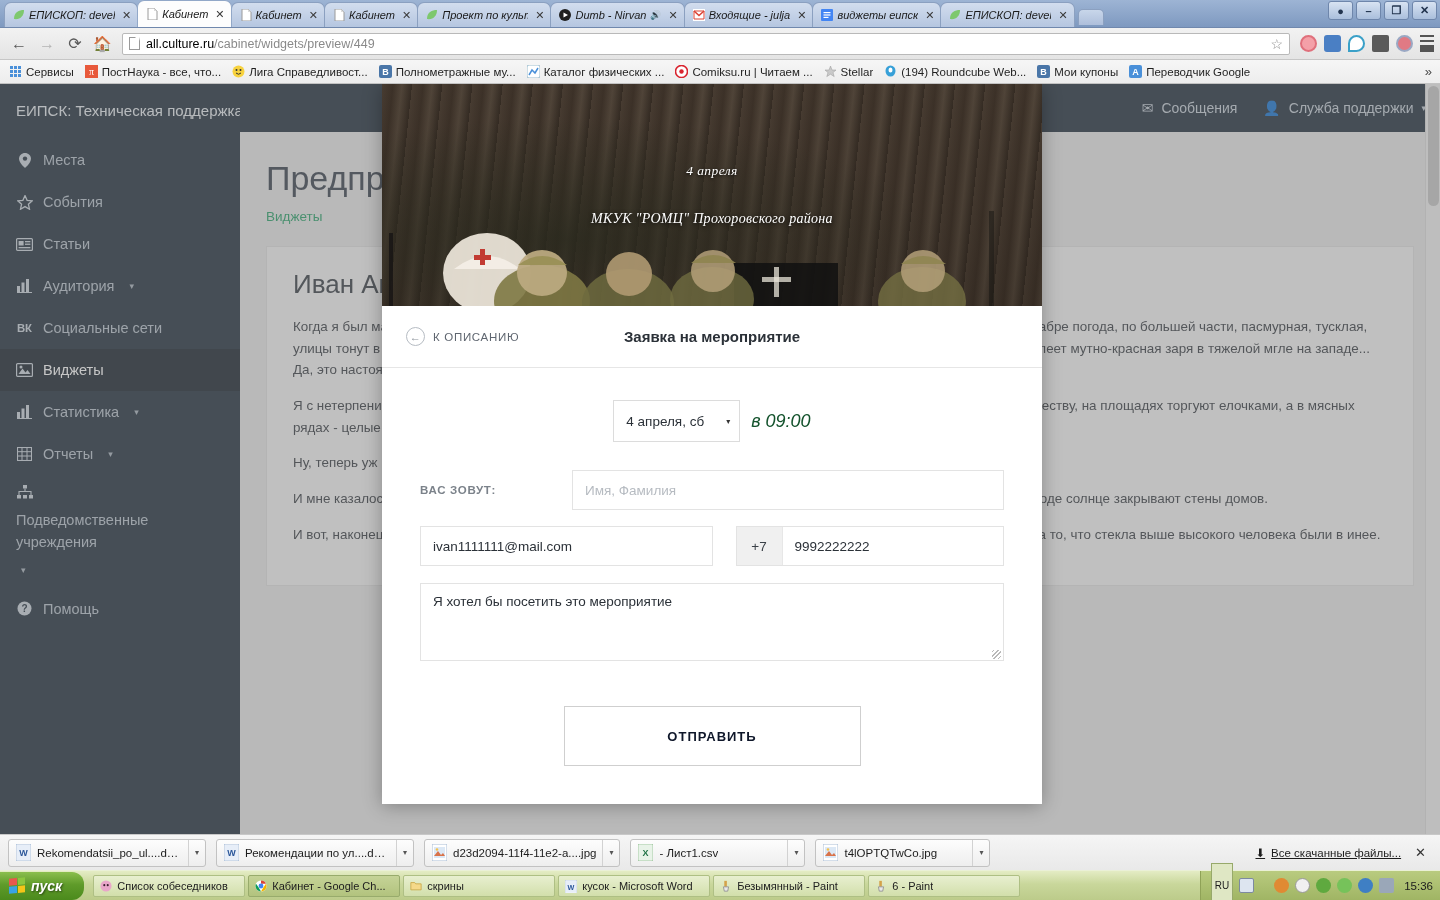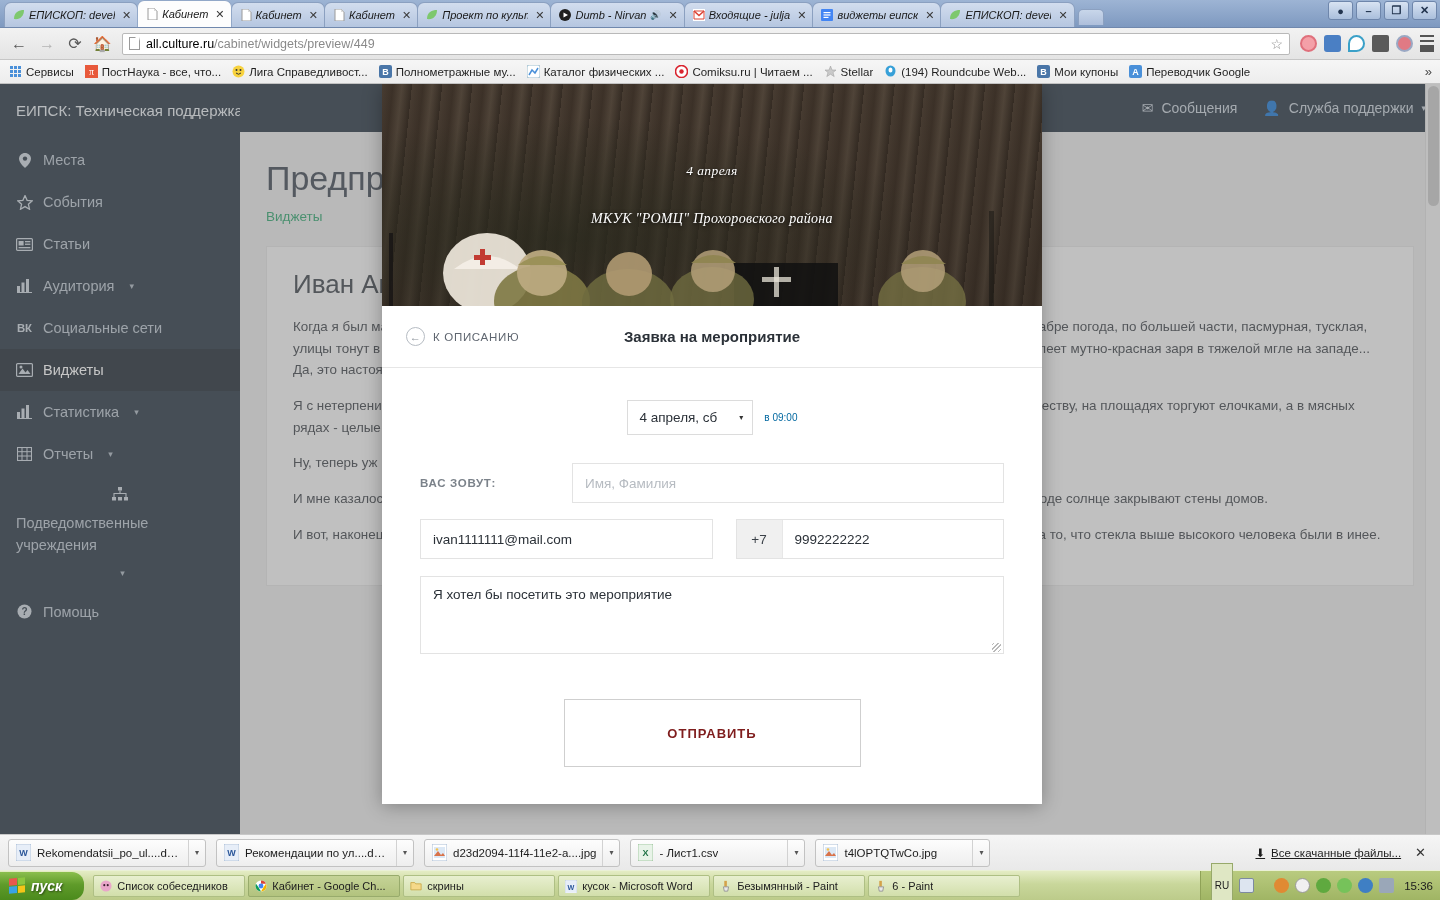--- a/index.html
+++ b/index.html
@@ -107,21 +107,21 @@
     padding: 18px 16px 20px 16px; font-size: 15px; color: #e6ebef; white-space: nowrap;
   }
   .navitem {
     display: flex; align-items: center; gap: 10px;
     padding: 12px 16px; font-size: 14.5px; color: #b9c3cd;
     min-height: 42px;
   }
   .navitem.active { background: #1a252f; color: #fff; }
   .navitem .ni { width: 17px; flex: 0 0 17px; display: flex; align-items: center; justify-content: center; color: #cbd4dc; }
   .navitem .caret { font-size: 9px; margin-left: 5px; color: #aab4be; }
-  .navitem.wrap { flex-wrap: wrap; line-height: 1.55; padding-top: 10px; padding-bottom: 10px; flex-direction: column; }
+  .navitem.wrap { flex-wrap: wrap; line-height: 1.55; padding-top: 10px; padding-bottom: 10px; }
 
   
   .content { flex: 1; position: relative; display: flex; flex-direction: column; min-width: 0;}
   .topbar {
     height: 48px; background: #23313f; display: flex; align-items: center;
     justify-content: flex-end; gap: 26px; padding: 0 14px 0 24px; color: #c6cfd8; font-size: 14px;
   }
   .topbar .titem { display: flex; align-items: center; gap: 8px; }
 
   .pagebody { flex: 1; padding: 26px 26px 0 26px; overflow: hidden; position: relative; }
@@ -190,26 +190,26 @@
     display: flex; align-items: center; justify-content: center; font-size: 11px; color: #8c939b;
   }
   .modal-head .mtitle {
     position: absolute; left: 0; right: 0; text-align: center;
     font-size: 15px; font-weight: bold; color: #2b3138; pointer-events: none;
   }
   .modal-form { padding: 32px 38px 0 38px; }
 
   .row-when { display: flex; align-items: center; justify-content: center; gap: 11px; margin-bottom: 28px;}
   .dateselect {
-    border: 1px solid #dcdcdc; background: #fff; height: 35px;
+    border: 1px solid #dcdcdc; background: #fff; height: 42px;
     display: flex; align-items: center; gap: 22px; padding: 0 9px 0 12px;
     font-size: 13.5px; color: #2b3138;
   }
   .dateselect .dcaret { font-size: 8px; color: #333; }
-  .attime { font-size: 10px; color: #0369a1; }
+  .attime { font-size: 18px; color: #14532d; font-style: italic; }
 
   .row-name { display: flex; align-items: center; gap: 12px; margin-bottom: 16px; }
   .lbl-name { width: 140px; flex: 0 0 140px; font-size: 11.5px; letter-spacing: .7px; color: #7b828a; font-weight: bold;}
   .inp {
     border: 1px solid #e3e3e3; background: #fff; height: 40px;
     padding: 0 12px; font-size: 13.5px; color: #2b3138;
     display: flex; align-items: center;
   }
   .inp.placeholder { color: #b6bbc1; }
   .f-name { flex: 1; }
@@ -226,23 +226,23 @@
 
   .ta {
     width: 100%; height: 78px; border: 1px solid #e3e3e3; background: #fff;
     padding: 10px 12px; font-size: 13.5px; color: #2b3138; position: relative;
   }
   .ta .grip { position: absolute; right: 2px; bottom: 1px; width: 9px; height: 9px;
     background: repeating-linear-gradient(135deg, transparent 0 1px, #b9b9b9 1px 2px, transparent 2px 3px); }
 
   .submitwrap { display: flex; justify-content: center; padding: 45px 0 0 0; }
   .submitbtn {
-    width: 297px; height: 68px; border: 1px solid #cfcfcf; background: #fff;
+    width: 297px; height: 60px; border: 1px solid #cfcfcf; background: #fff;
     display: flex; align-items: center; justify-content: center;
-    font-size: 13px; font-weight: bold; letter-spacing: 1px; color: #7f1d1d;
+    font-size: 13px; font-weight: bold; letter-spacing: 1px; color: #0f172a;
   }
 
   
   .shelf {
     height: 36px; background: linear-gradient(#f5f5f5,#e9e9e9);
     border-top: 1px solid #c8c8c8;
     display: flex; align-items: center; gap: 10px; padding: 0 8px;
   }
   .dl {
     height: 28px; min-width: 175px; background: linear-gradient(#fdfdfd,#eeeeee);

